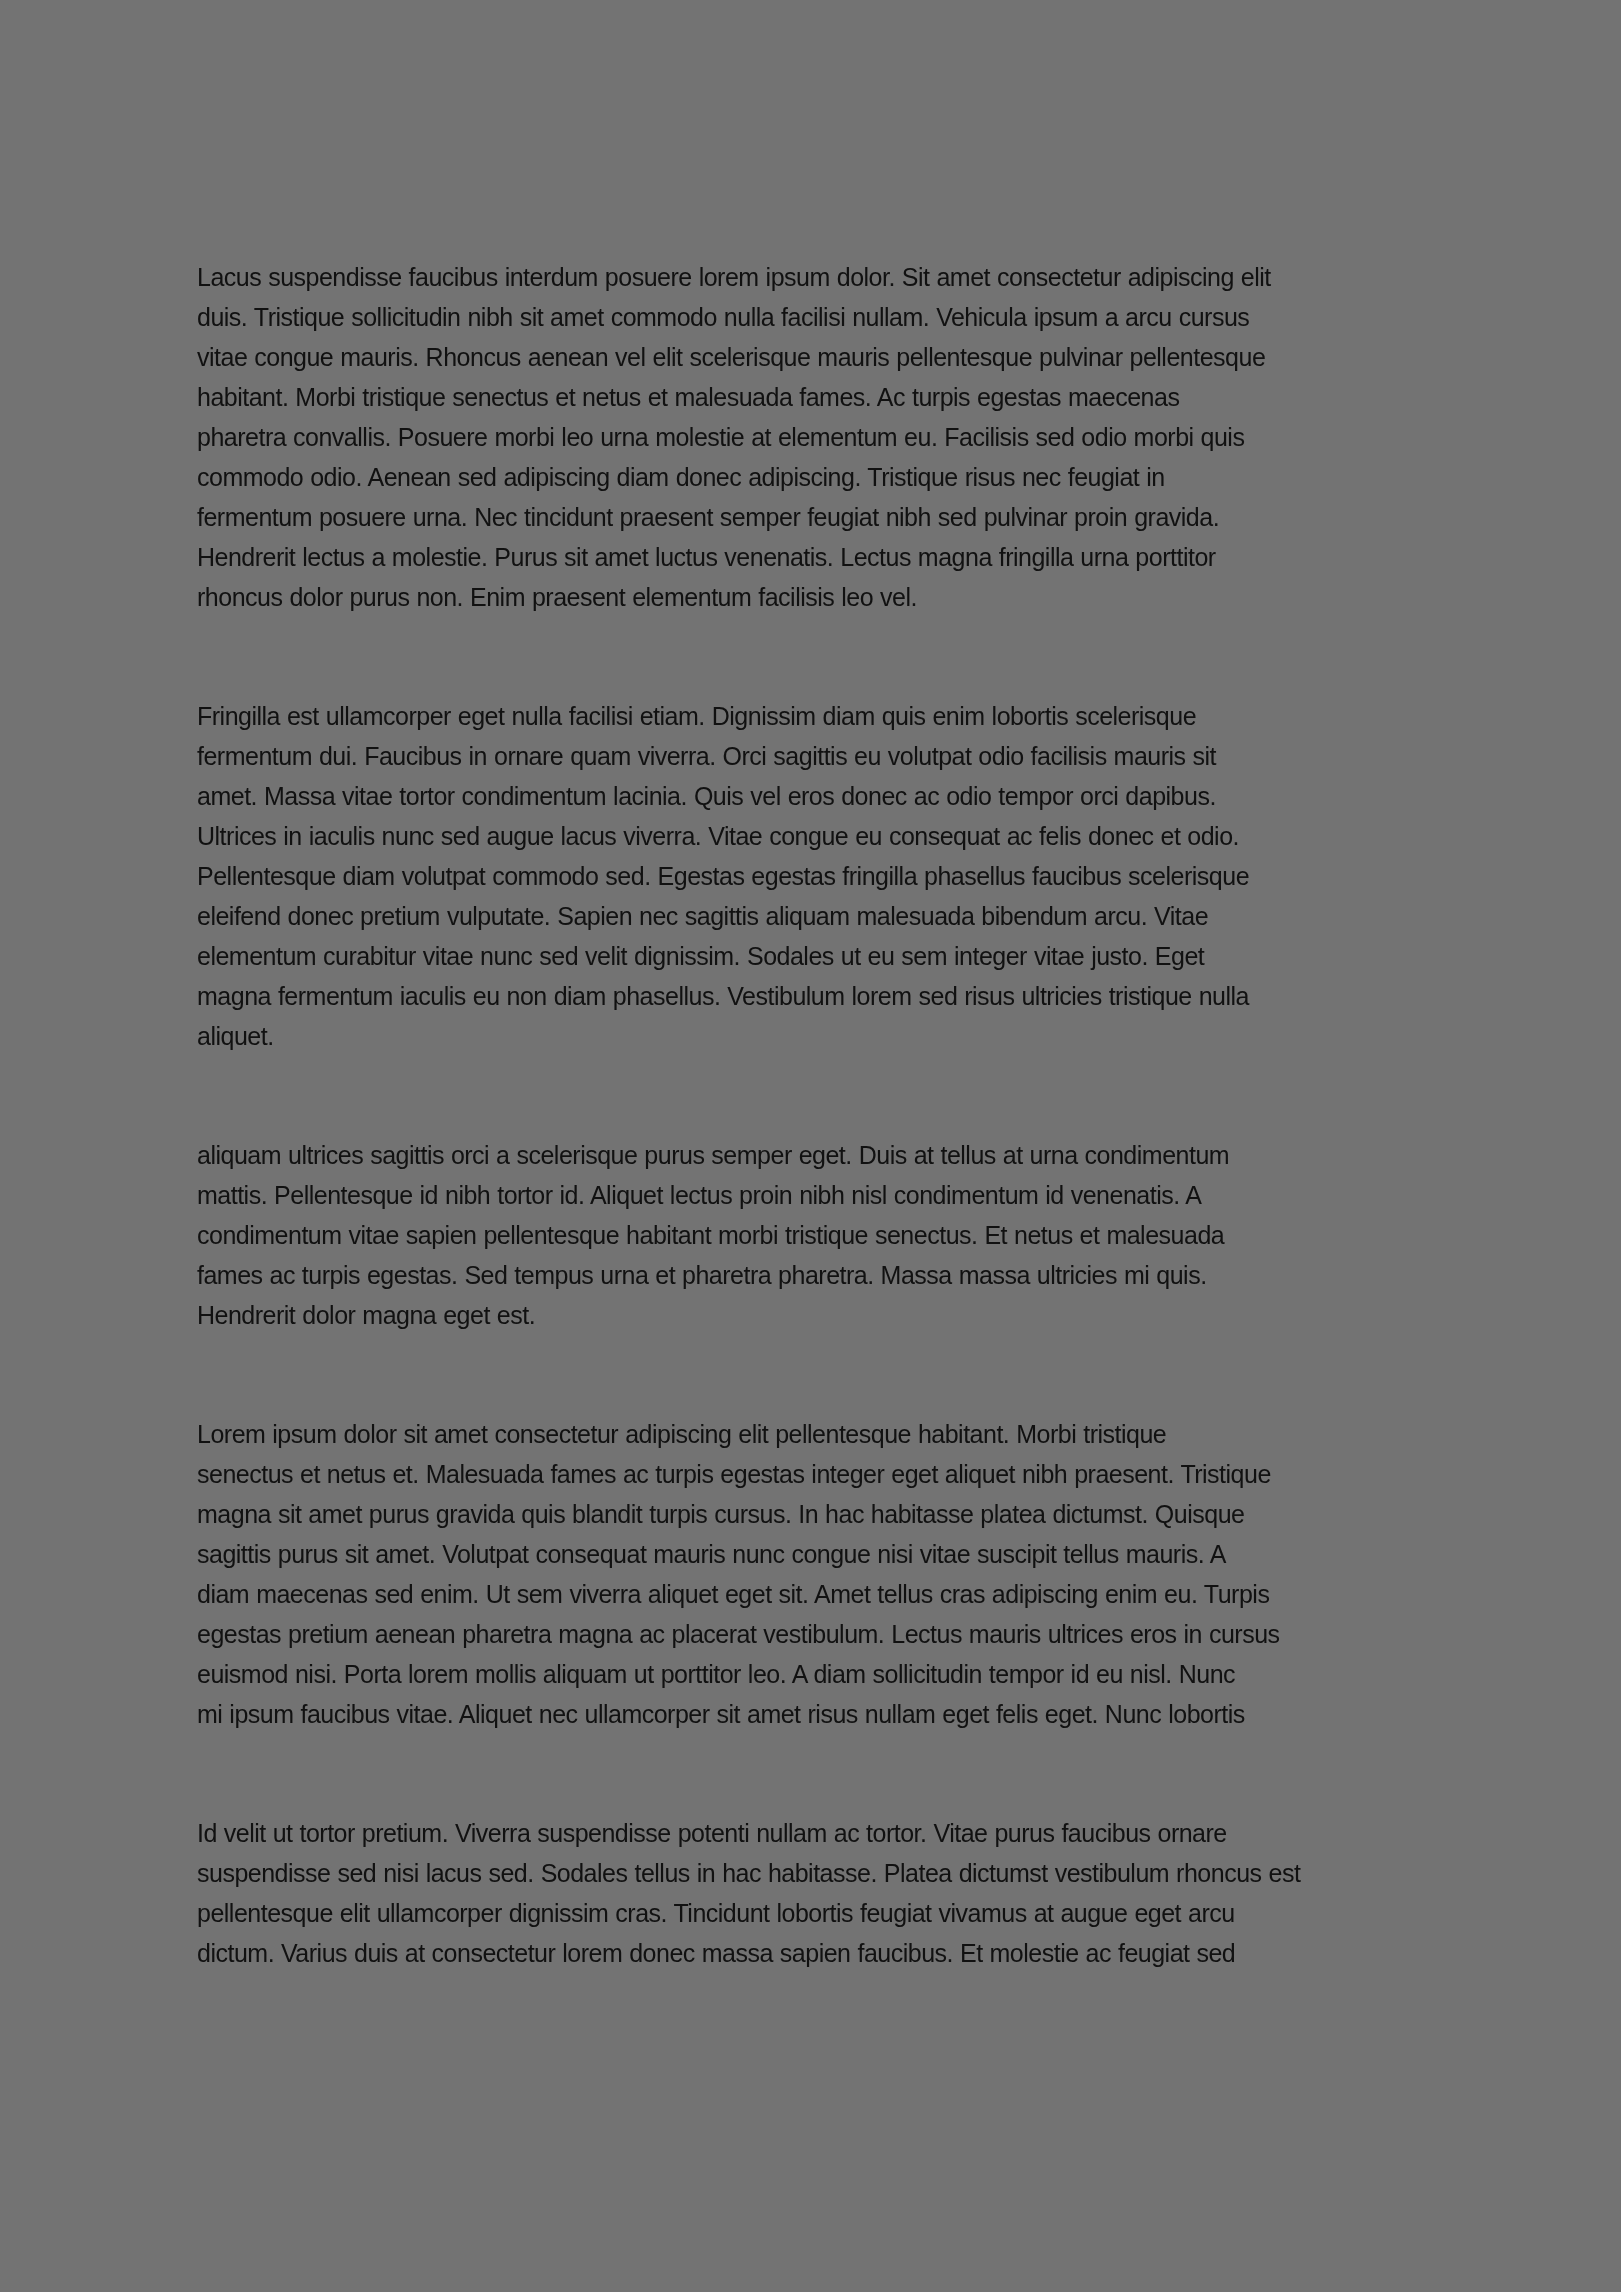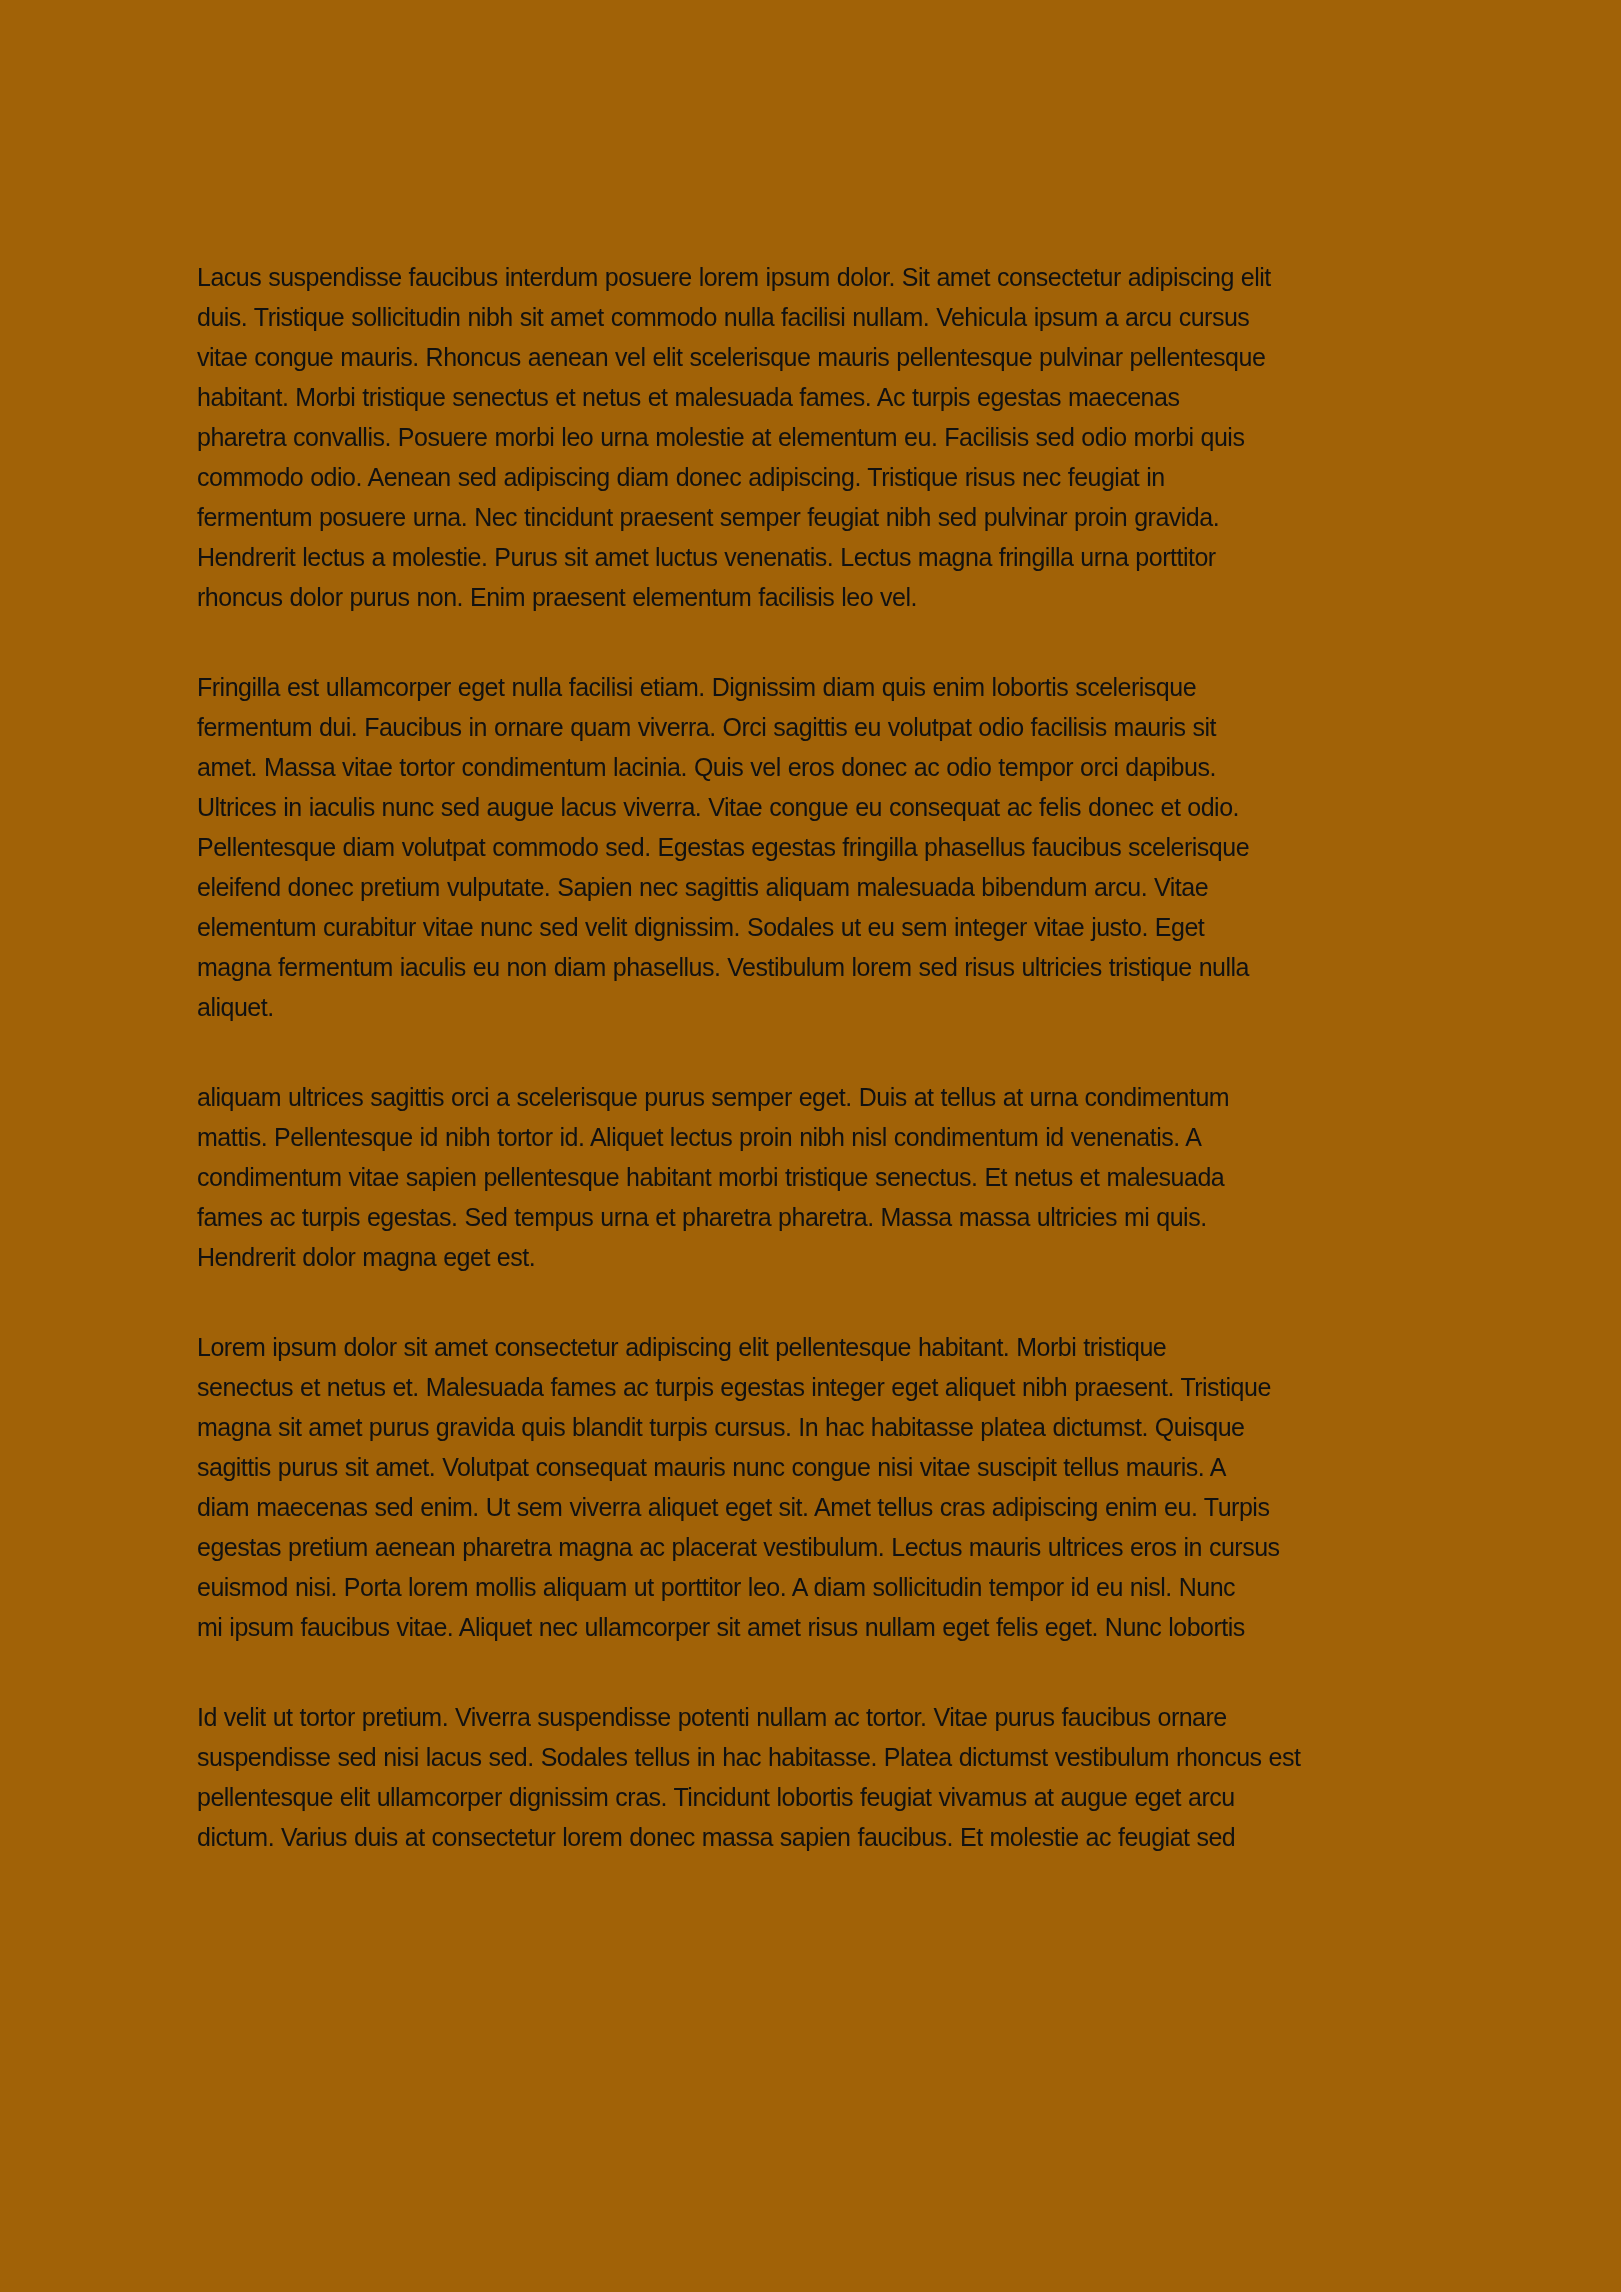--- a/index.html
+++ b/index.html
@@ -1,26 +1,26 @@
 <!DOCTYPE html>
 <html><head>
 <meta charset="utf-8">
 <style>
   html, body { margin: 0; padding: 0; background: #ffffff; }
   body { width: 1621px; height: 2293px; position: relative; overflow: hidden; }
   .page {
-    position: absolute; left: 0; top: 0; width: 1621px; height: 2293px; background: #a16207;
+    position: absolute; left: 0; top: 0; width: 1621px; height: 2293px; background: #737373;
   }
   .content {
     position: absolute; left: 197px; top: 257px; width: 1274px;
     font-family: "Liberation Sans", "DejaVu Sans", sans-serif;
     font-size: 25px; color: #111111; letter-spacing: -0.5px; word-spacing: 0.5px;
   }
   .para { margin: 0; }
-  .para + .para { margin-top: 50px; }
+  .para + .para { margin-top: 79px; }
   .line { display: block; height: 40px; line-height: 40px; white-space: nowrap; }
 </style>
 </head>
 <body>
 
 <div class="page">
   <div class="content">
 
     <p class="para">
       <span class="line">Lacus suspendisse faucibus interdum posuere lorem ipsum dolor. Sit amet consectetur adipiscing elit</span>

